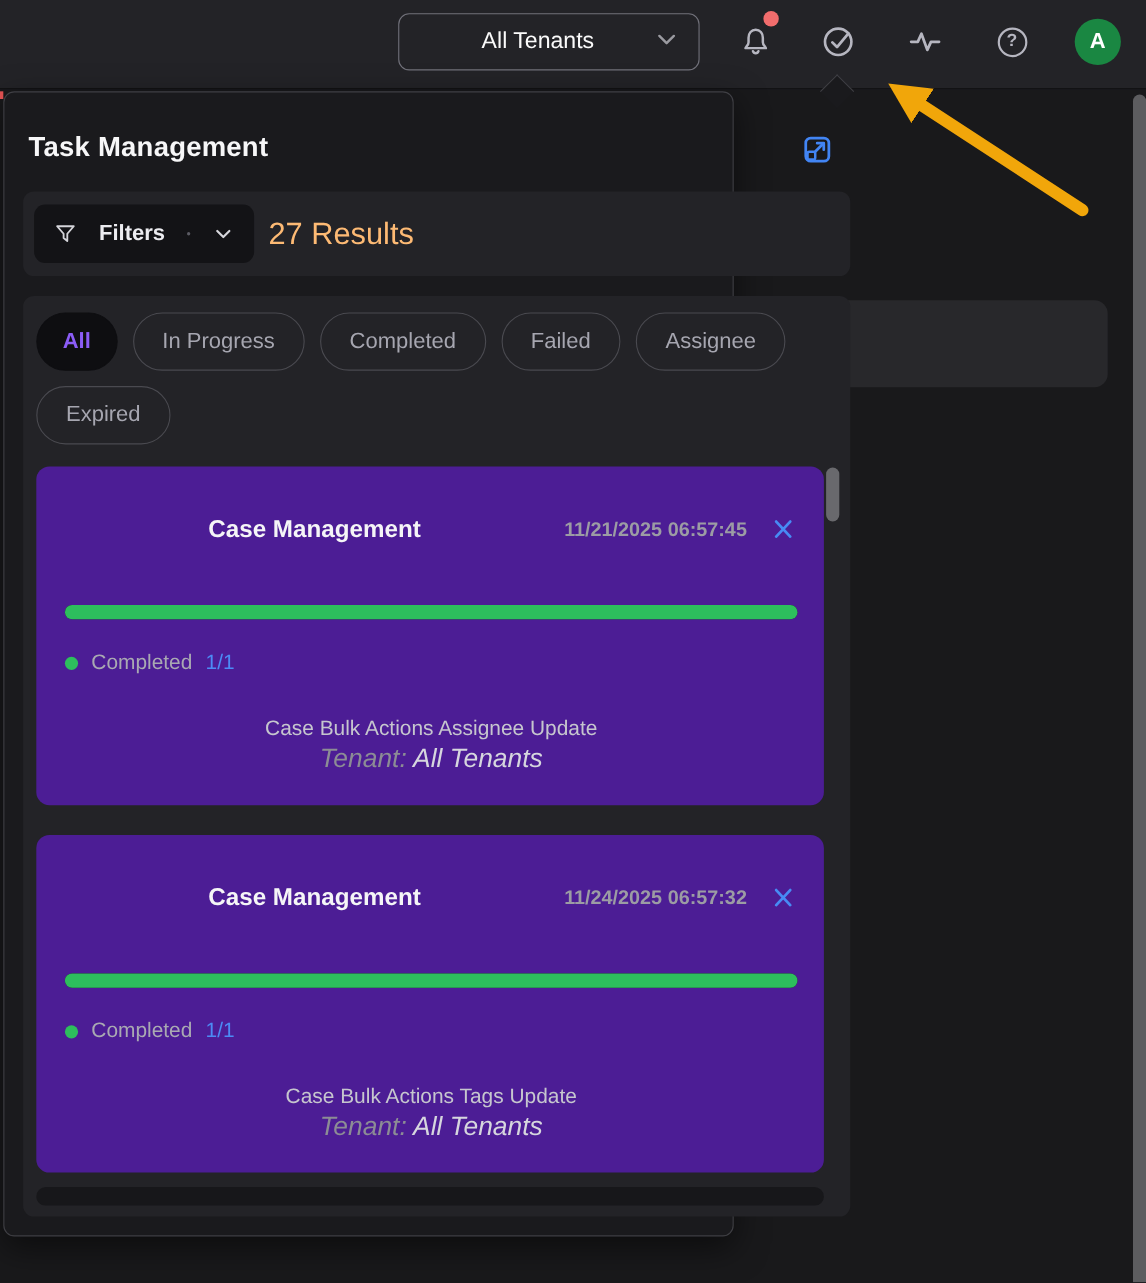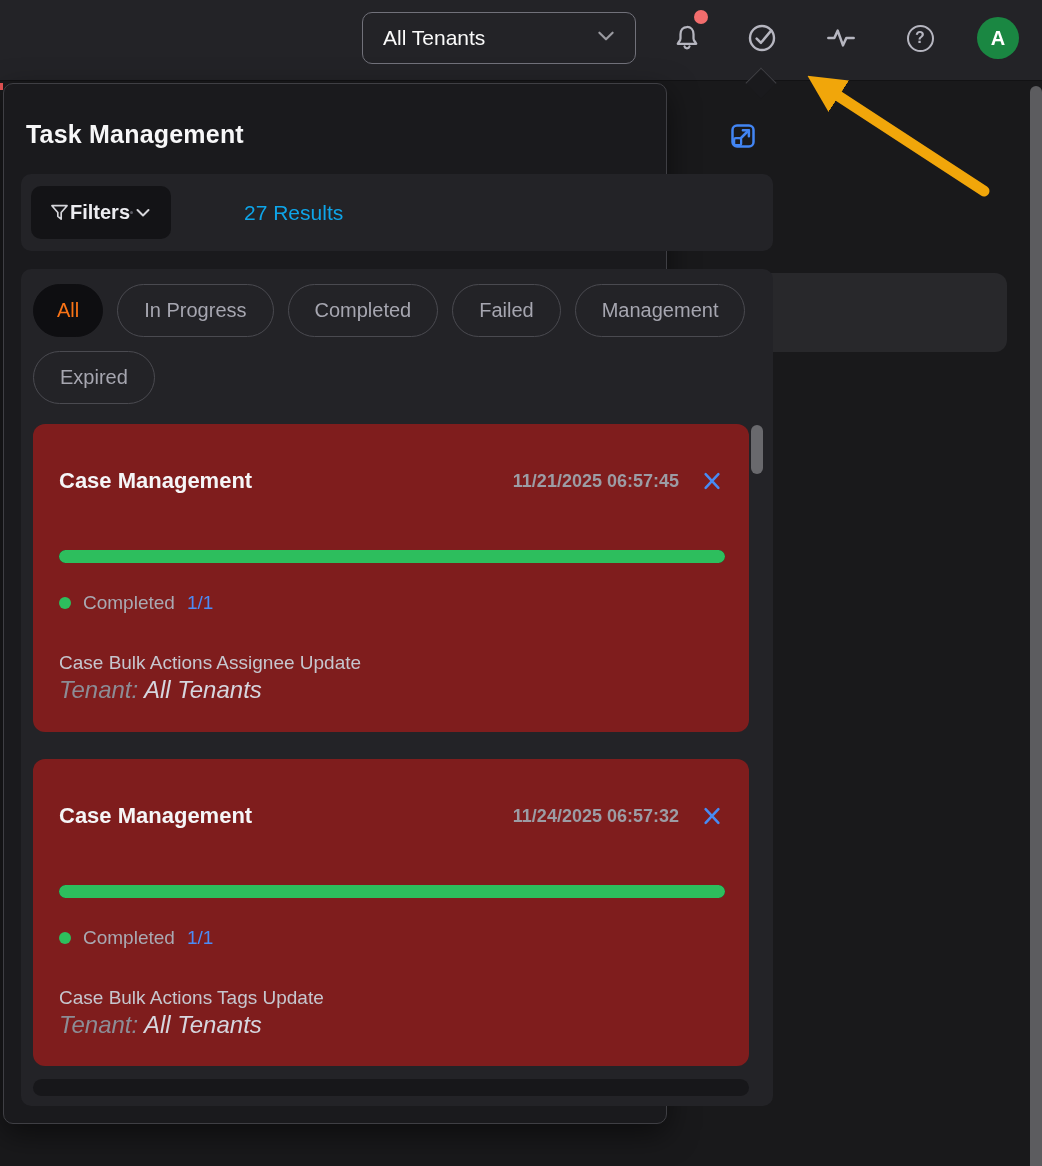--- a/index.html
+++ b/index.html
@@ -1,17 +1,17 @@
 <!DOCTYPE html>
 <html><head>
 <meta charset="utf-8">
 <style>
   html,body{margin:0;padding:0;background:#19191b;}
   *{box-sizing:border-box;font-family:"Liberation Sans",sans-serif;}
-  .stage{position:relative;width:1042px;height:1166px;background:#19191b;overflow:hidden;}
+  .stage{position:relative;width:1042px;height:1166px;background:#19191b;overflow:hidden;text-align:center;}
 
   
   .topbar{position:absolute;left:0;top:0;width:1042px;height:81px;background:#232327;border-bottom:1px solid #121214;z-index:2;}
   .tenant-select{position:absolute;left:362px;top:12px;width:274px;height:52px;border:1.5px solid #71717a;border-radius:10px;display:flex;align-items:center;padding:0 18px 0 20px;cursor:pointer;}
   .tenant-select .val{color:#fafafa;font-size:21px;flex:1;}
   .icon-btn{position:absolute;top:16px;width:44px;height:44px;display:flex;align-items:center;justify-content:center;cursor:pointer;border-radius:8px;}
   .icon-btn svg{display:block;}
   .notif-dot{position:absolute;left:29px;top:-6px;width:14px;height:14px;border-radius:50%;background:#f26d6d;}
   .help-circle{width:27px;height:27px;border:2px solid #b6b6c0;border-radius:50%;display:flex;align-items:center;justify-content:center;color:#b6b6c0;font-size:16px;font-weight:700;}
   .avatar{position:absolute;left:977px;top:17px;width:42px;height:42px;border-radius:50%;background:#1a8742;color:#fff;font-size:20px;font-weight:600;display:flex;align-items:center;justify-content:center;cursor:pointer;}
@@ -21,31 +21,31 @@
   .underlay-panel{position:absolute;left:540px;top:273px;width:467px;height:79px;background:#28282b;border-radius:12px;z-index:1;}
   .red-sliver{position:absolute;left:0;top:83px;width:3px;height:7px;background:#d94f4f;z-index:6;}
 
   
   .popover{position:absolute;left:3px;top:83px;width:664px;height:1041px;background:#1a1a1d;border:1px solid #3f3f44;border-radius:10px;z-index:5;box-shadow:0 10px 30px rgba(0,0,0,.5);}
   .popover-notch{position:absolute;left:746px;top:-12px;width:22px;height:22px;background:#1a1a1d;border-left:1px solid #3f3f44;border-top:1px solid #3f3f44;transform:rotate(45deg);}
   .panel-title{position:absolute;left:22px;top:36px;color:#f7f7f8;font-size:25px;font-weight:700;letter-spacing:.2px;}
   .expand-btn{position:absolute;left:722px;top:36px;width:34px;height:32px;display:flex;align-items:center;justify-content:center;cursor:pointer;}
 
   .filters-bar{position:absolute;left:17px;top:90px;width:752px;height:77px;background:#232327;border-radius:10px;}
-  .filters-btn{position:absolute;left:10px;top:12px;height:53px;background:#131316;border-radius:10px;display:flex;align-items:center;gap:0;padding:0 18px 0 18px;cursor:pointer;}
+  .filters-btn{position:absolute;left:10px;top:12px;height:53px;background:#131316;border-radius:10px;display:flex;align-items:center;gap:20px;padding:0 18px 0 18px;cursor:pointer;}
   .filters-btn .lbl{color:#ececf0;font-size:20px;font-weight:600;}
   .filters-sep{width:3px;height:3px;border-radius:50%;background:#5b5b63;}
-  .results-count{position:absolute;left:223px;top:0;height:77px;display:flex;align-items:center;color:#0ea5e9;font-size:21px;}
+  .results-count{position:absolute;left:223px;top:0;height:77px;display:flex;align-items:center;color:#fdba74;font-size:28px;}
 
   .list-container{position:absolute;left:17px;top:185px;width:752px;height:837px;background:#232327;border-radius:10px;overflow:hidden;}
   .chips{display:flex;flex-wrap:wrap;gap:14px;padding:15px 12px 0 12px;}
   .chip{height:53px;display:inline-flex;align-items:center;padding:0 26px;border-radius:27px;border:1px solid #4a4a50;color:#a6a6b0;font-size:20px;cursor:pointer;background:transparent;white-space:nowrap;}
-  .chip.selected{background:#0e0e11;border-color:#0e0e11;color:#f97316;font-weight:400;padding:0 23px;}
+  .chip.selected{background:#0e0e11;border-color:#0e0e11;color:#8b5cf6;font-weight:700;padding:0 23px;}
   .cards{margin-top:20px;padding:0 12px;}
-  .task-card{width:716px;height:308px;background:#7f1d1d;border-radius:12px;padding:42px 24px 0 26px;margin-bottom:27px;}
+  .task-card{width:716px;height:308px;background:#4c1d95;border-radius:12px;padding:42px 24px 0 26px;margin-bottom:27px;}
   .card-head{display:flex;align-items:center;height:30px;}
   .card-title{flex:1;color:#f5f5f7;font-size:22px;font-weight:700;}
   .card-time{color:#9c9ca4;font-size:18px;font-weight:bold;}
   .card-close{margin-left:20px;width:26px;height:26px;display:flex;align-items:center;justify-content:center;cursor:pointer;}
   .progress-track{margin-top:54px;height:13px;border-radius:7px;background:#17171a;}
   .progress-fill{height:13px;border-radius:7px;background:#2dbe5d;}
   .status-row{margin-top:28px;height:24px;display:flex;align-items:center;gap:12px;font-size:19px;}
   .status-dot{width:12px;height:12px;border-radius:50%;background:#2dbe5d;}
   .status-text{color:#a9a9b2;}
   .status-frac{color:#4c8bf5;}
@@ -146,21 +146,21 @@
         <div class="chip">
             <span>In Progress</span>
           </div>
         <div class="chip">
             <span>Completed</span>
           </div>
         <div class="chip">
             <span>Failed</span>
           </div>
         <div class="chip">
-            <span>Management</span>
+            <span>Assignee</span>
           </div>
         <div class="chip">
             <span>Expired</span>
           </div>
       </div>
 
       <div class="cards">
 
         <div class="task-card">
           <div class="card-head">

